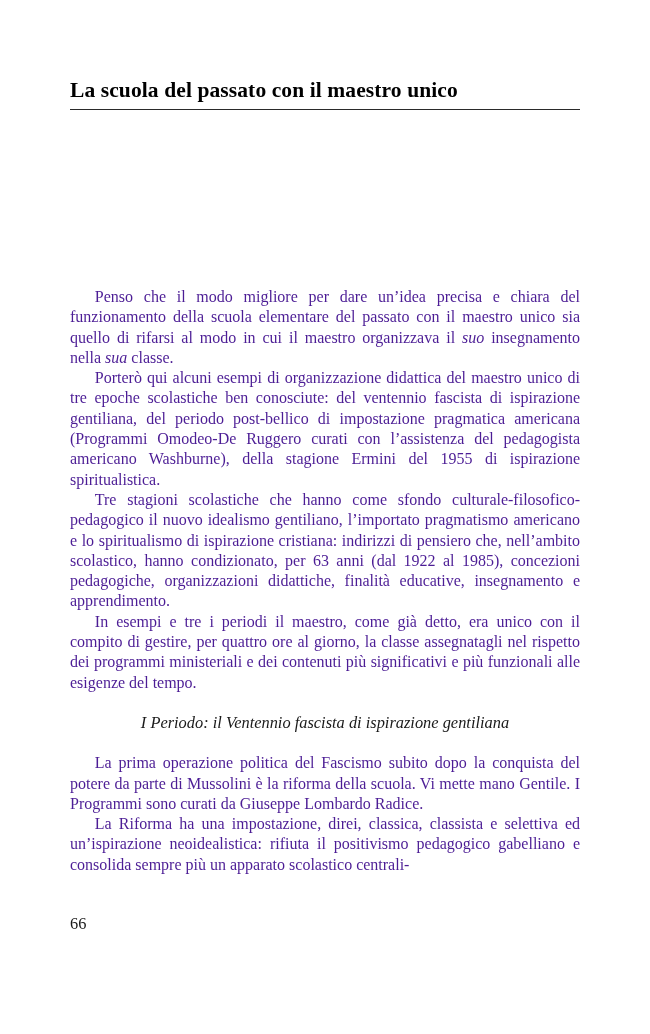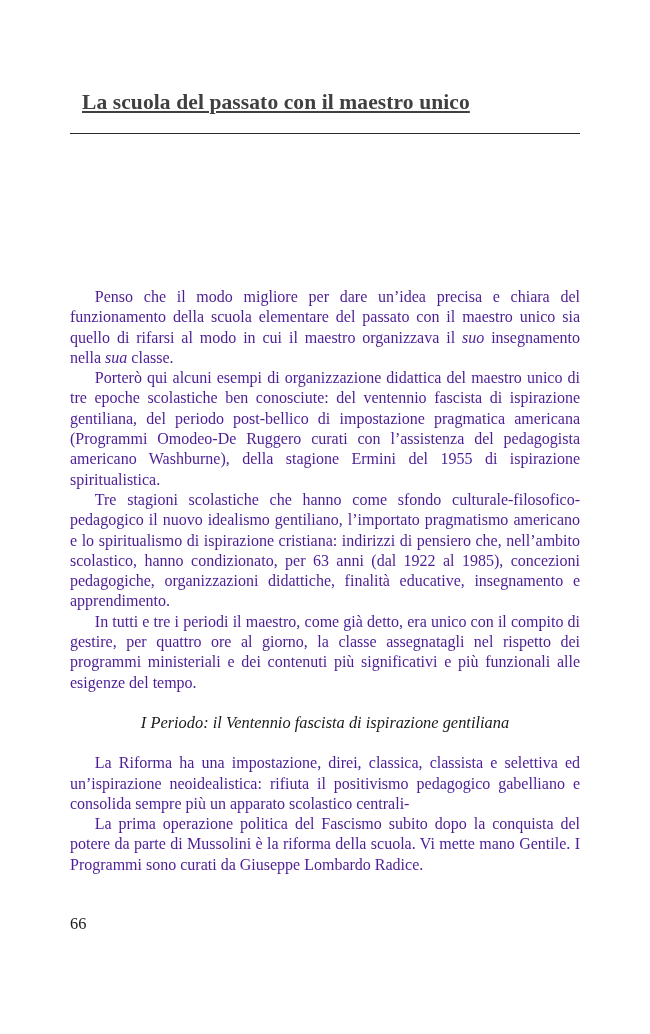--- a/index.html
+++ b/index.html
@@ -22,30 +22,29 @@
 
   
   .title-block {
     position: absolute;
     left: 70px;
     top: 78px;
     width: 510px;
   }
 
   .page-title {
-    margin: 12px;
+    margin: 0;
     padding: 0 0 6px 0;
     font-family: "Liberation Serif", "DejaVu Serif", serif;
     font-size: 21.5px;
     font-weight: bold;
     line-height: 1.18;
     letter-spacing: 0.1px;
-    color: #404040;
+    color: #000000;
     white-space: nowrap;
-    text-decoration: underline;
   }
 
   .title-rule {
     width: 510px;
     height: 0;
     border-top: 1.2px solid #2a2a2a;
   }
 
   
   .body-column {
@@ -101,28 +100,28 @@
   <div class="title-block">
     <h1 class="page-title">La scuola del passato con il maestro unico</h1>
     <div class="title-rule"></div>
   </div>
 
   <div class="body-column">
 
     <p class="para" id="p1"><span>Penso che il modo migliore per dare un’idea precisa e chiara del funzionamento della scuola elementare del passato con il maestro unico sia quello di rifarsi al modo in cui il maestro organizzava il </span><em class="it">suo</em><span> insegnamento nella </span><em class="it">sua</em><span> classe.</span></p>
     <p class="para" id="p2"><span>Porterò qui alcuni esempi di organizzazione didattica del maestro unico di tre epoche scolastiche ben conosciute: del ventennio fascista di ispirazione gentiliana, del periodo post-bellico di impostazione pragmatica americana (Programmi Omodeo-De Ruggero curati con l’assistenza del pedagogista americano Washburne), della stagione Ermini del 1955 di ispirazione spiritualistica.</span></p>
     <p class="para" id="p3"><span>Tre stagioni scolastiche che hanno come sfondo culturale-filosofico-pedagogico il nuovo idealismo gentiliano, l’importato pragmatismo americano e lo spiritualismo di ispirazione cristiana: indirizzi di pensiero che, nell’ambito scolastico, hanno condizionato, per 63 anni (dal 1922 al 1985), concezioni pedagogiche, organizzazioni didattiche, finalità educative, insegnamento e apprendimento.</span></p>
-    <p class="para" id="p4"><span>In tutti e tre i periodi il maestro, come già detto, era unico con il compito di gestire, per quattro ore al giorno, la classe assegnatagli nel rispetto dei programmi ministeriali e dei contenuti più significativi e più funzionali alle esigenze del tempo.</span></p>
+    <p class="para" id="p4"><span>In esempi e tre i periodi il maestro, come già detto, era unico con il compito di gestire, per quattro ore al giorno, la classe assegnatagli nel rispetto dei programmi ministeriali e dei contenuti più significativi e più funzionali alle esigenze del tempo.</span></p>
 
     <div class="spacer-before-subhead"></div>
 
     <p class="subhead">I Periodo: il Ventennio fascista di ispirazione gentiliana</p>
 
     <div class="spacer-after-subhead"></div>
 
+    <p class="para" id="p5"><span>La prima operazione politica del Fascismo subito dopo la conquista del potere da parte di Mussolini è la riforma della scuola. Vi mette mano Gentile. I Programmi sono curati da Giuseppe Lombardo Radice.</span></p>
     <p class="para" id="p6"><span>La Riforma ha una impostazione, direi, classica, classista e selettiva ed un’ispirazione neoidealistica: rifiuta il positivismo pedagogico gabelliano e consolida sempre più un apparato scolastico centrali-</span></p>
-    <p class="para" id="p5"><span>La prima operazione politica del Fascismo subito dopo la conquista del potere da parte di Mussolini è la riforma della scuola. Vi mette mano Gentile. I Programmi sono curati da Giuseppe Lombardo Radice.</span></p>
 
   </div>
 
   <div class="folio">66</div>
 
 </div>
 
 </body></html>

